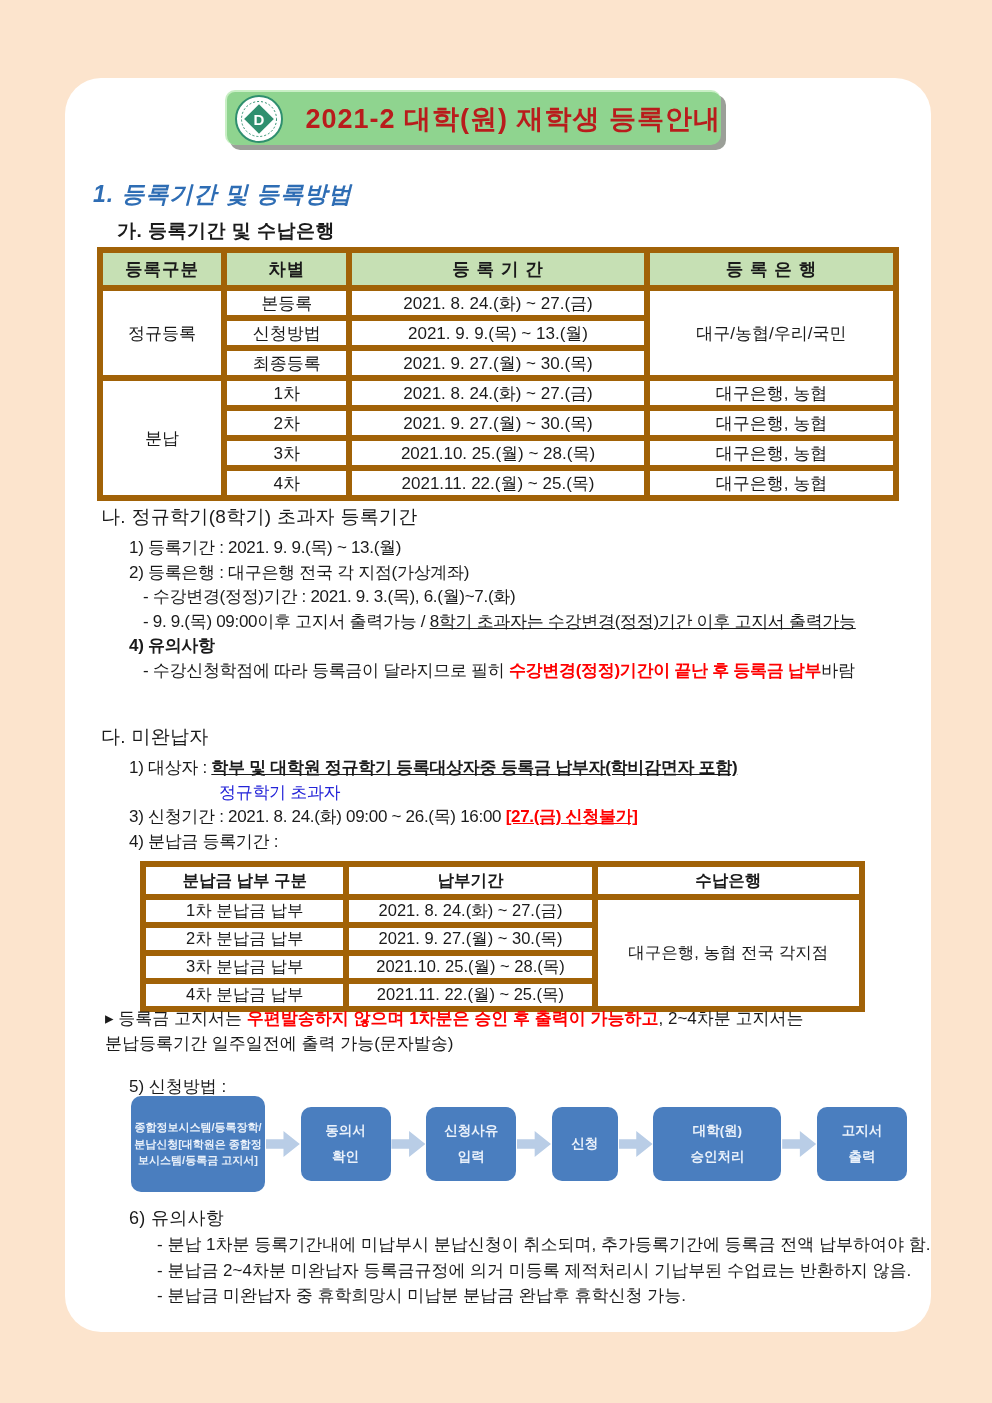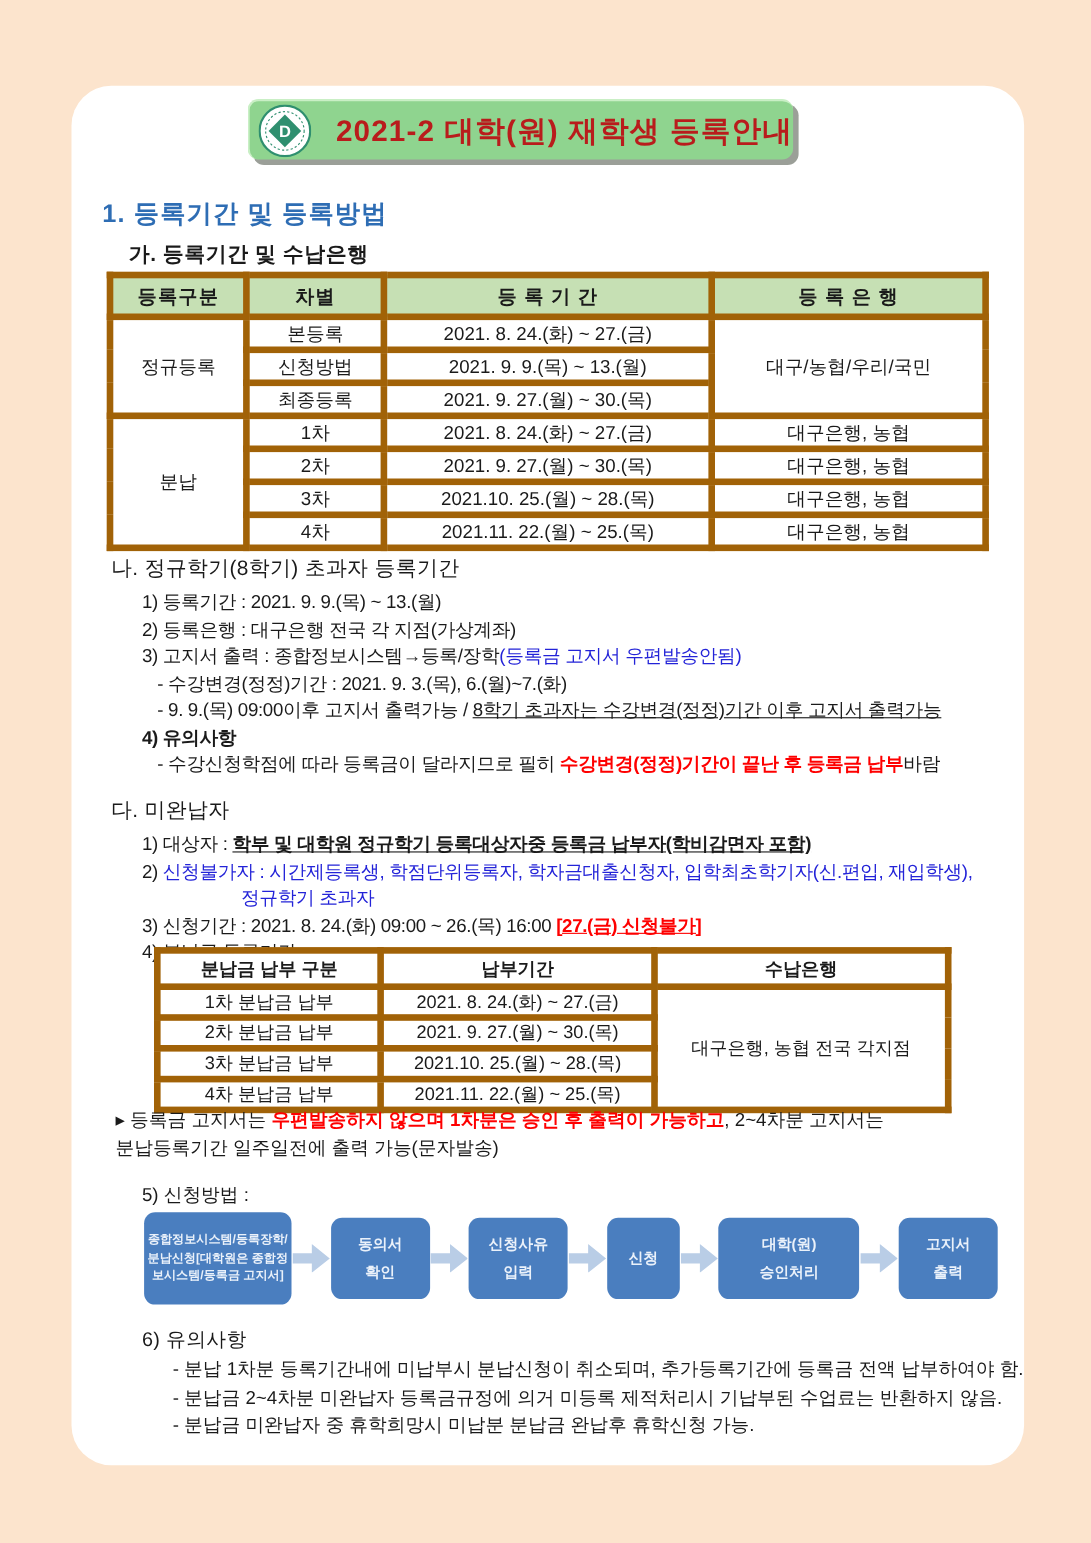--- a/index.html
+++ b/index.html
@@ -24,21 +24,21 @@
     display:flex; align-items:center; padding-left:8px;
   }
   .seal { width:48px; height:48px; flex:0 0 auto; }
   .banner-title {
     flex:1; text-align:right; font-size:27px; font-weight:bold;
     letter-spacing:1px; color:#b91c1c;
   }
   
   .h-blue {
     position:absolute; left:28px; top:101px;
-    color:#2e6db4; font-size:23px; font-weight:bold; letter-spacing:1px;
+    color:#2e6db4; font-size:23px; font-weight:bold; letter-spacing:1px;font-style:italic;
   }
   .h-ga {
     position:absolute; left:52px; top:140px;
     font-size:19px; font-weight:bold; letter-spacing:0.5px;
   }
   
   table { border-collapse:collapse; table-layout:fixed; }
   td, th { border:6px solid #a16207; text-align:center; vertical-align:middle; }
   .table1 { position:absolute; left:32px; top:169px; width:802px; font-size:17px; }
   .table1 th { background:#c6e0b4; height:38px; font-size:17.5px; letter-spacing:1px; }
@@ -64,21 +64,21 @@
   .method-label { position:absolute; left:64px; top:997px; font-size:17px; }
   .flow {
     position:absolute; left:66px; top:1022px; width:776px; height:88px;
     display:flex; align-items:center;
   }
   .flow-box {
     background:#4a7ebf; color:#eaf1fa; border-radius:10px;
     display:flex; align-items:center; justify-content:center;
     text-align:center; white-space:pre-line; font-weight:bold;
   }
-  .fb-wide  { width:134px; height:84px; font-size:11px;  line-height:1.5; padding:2px; }
+  .fb-wide  { width:134px; height:96px; font-size:11px;  line-height:1.5; padding:2px; }
   .fb-med   { width:90px;  height:74px; font-size:13.5px; line-height:1.9; }
   .fb-small { width:66px;  height:74px; font-size:13.5px; }
   .fb-big   { width:128px; height:74px; font-size:13.5px; line-height:1.9; }
   .flow-arrow-wrap { flex:1; display:flex; align-items:center; justify-content:center; }
   .flow-arrow {
     width:34px; height:26px; background:#b9cde6;
     clip-path:polygon(0 32%, 52% 32%, 52% 0, 100% 50%, 52% 100%, 52% 68%, 0 68%);
   }
   
   .notes { position:absolute; left:64px; top:1128px; font-size:17px; }
@@ -152,31 +152,29 @@
       <td>2021.11. 22.(월) ~ 25.(목)</td>
       <td>대구은행, 농협</td>
     </tr>
   </tbody>
     </table>
 
   <div class="sec" style="left:36px; top:426px;">
     <div class="sec-title">나. 정규학기(8학기) 초과자 등록기간</div>
     <div class="line ind1"><span>1) 등록기간 : 2021. 9. 9.(목) ~ 13.(월)</span></div>
     <div class="line ind1"><span>2) 등록은행 : 대구은행 전국 각 지점(가상계좌)</span></div>
-    <div class="line ind1"><span>3) 고지서 출력 : 종합정보시스템→등록/장학</span><span class="t-blue">(등록금 고지서 우편발송안됨)</span></div>
     <div class="line ind2"><span>- 수강변경(정정)기간 : 2021. 9. 3.(목), 6.(월)~7.(화)</span></div>
     <div class="line ind2"><span>- 9. 9.(목) 09:00이후 고지서 출력가능 / </span><span class="t-underline">8학기 초과자는 수강변경(정정)기간 이후 고지서 출력가능</span></div>
     <div class="line ind1 t-bold"><span>4) 유의사항</span></div>
     <div class="line ind2"><span>- 수강신청학점에 따라 등록금이 달라지므로 필히 </span><span class="t-red">수강변경(정정)기간이 끝난 후 등록금 납부</span><span>바람</span></div>
   </div>
 
   <div class="sec" style="left:36px; top:646px;">
     <div class="sec-title">다. 미완납자</div>
     <div class="line ind1"><span>1) 대상자 : </span><span class="t-bold t-underline">학부 및 대학원 정규학기 등록대상자중 등록금 납부자(학비감면자 포함)</span></div>
-    <div class="line ind1"><span>2) </span><span class="t-blue">신청불가자 : 시간제등록생, 학점단위등록자, 학자금대출신청자, 입학최초학기자(신.편입, 재입학생),</span></div>
     <div class="line ind3 t-blue"><span>정규학기 초과자</span></div>
     <div class="line ind1"><span>3) 신청기간 : 2021. 8. 24.(화) 09:00 ~ 26.(목) 16:00 </span><span class="t-red t-underline">[27.(금) 신청불가]</span></div>
     <div class="line ind1"><span>4) 분납금 등록기간 :</span></div>
   </div>
 
   <table class="table2">
     <colgroup>
         <col style="width:28.3%">
         <col style="width:34.5%">
         <col style="width:37.2%">

